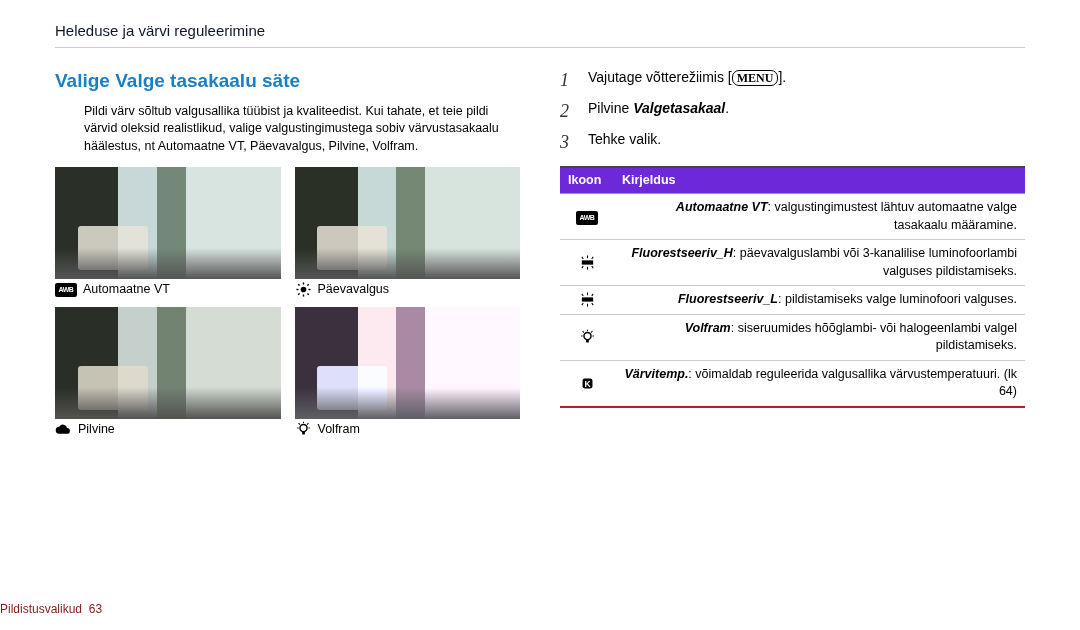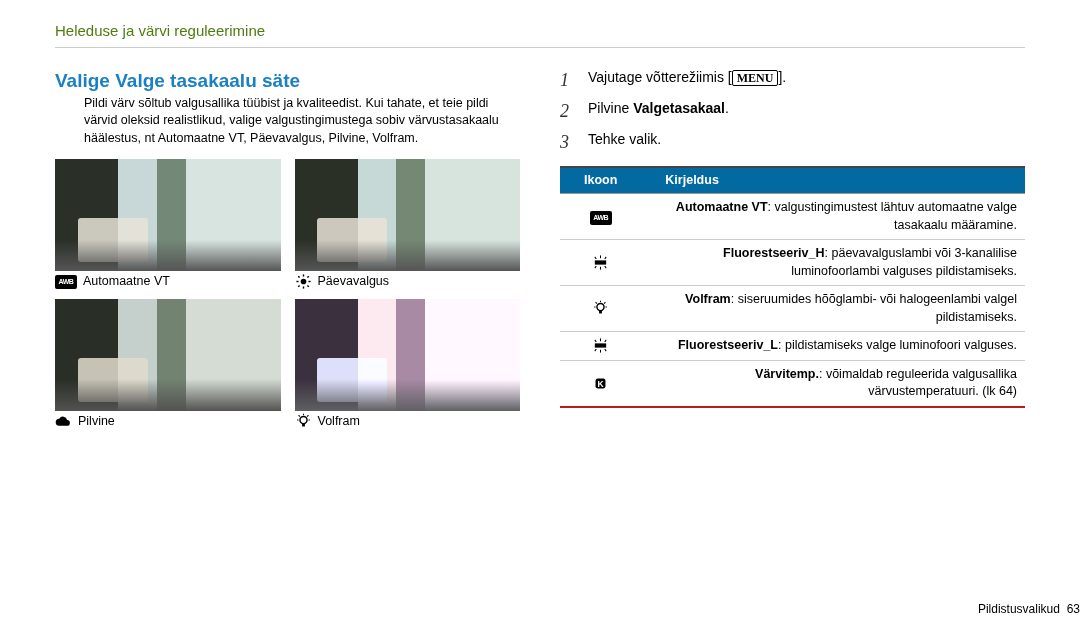--- a/index.html
+++ b/index.html
@@ -7,36 +7,37 @@
     width: 1080px;
     height: 630px;
     font-family: "Segoe UI", Arial, sans-serif;
     background: #fff;
     color: #000;
     padding: 20px 55px 0 55px;
     font-size: 13px;
     line-height: 1.4;
   }
   .header {
-    color: #4d7c0f;
+    color: #0f172a;
     font-size: 15px;
     border-bottom: 1px solid #ccc;
     padding-bottom: 6px;
     margin-bottom: 20px;
   }
   .columns {
     display: flex;
     gap: 40px;
   }
   .left { flex: 1; }
   .right { flex: 1; }
   .section-title {
     color: #1b7fc4;
     font-size: 19px;
     font-weight: 600;
+    margin-bottom: 8px;
   }
   .intro {
     font-size: 12.5px;
     margin-bottom: 12px;
     margin-left: 29px;
   }
   .img-grid {
     display: grid;
     grid-template-columns: 1fr 1fr;
     gap: 8px 14px;
@@ -73,45 +74,45 @@
     width:17px; height:14px; font-size:11px;
   }
   .awb { background:#000; color:#fff; border-radius:2px; font-size:7px; font-weight:bold; letter-spacing:-0.5px; width:22px;}
   ol.steps { list-style:none; }
   ol.steps li {
     display:flex; align-items:flex-start; gap:10px; margin-bottom:6px;
     font-size:14px;
   }
   .stepnum { font-style: italic; font-family: Georgia, serif; font-size:18px; color:#333; width:18px; }
   .menu-badge {
-    border:1px solid #000; border-radius:2px; padding:0 4px;
+    border:1px solid #000; border-radius:7px; padding:0 4px;
     font-family: Georgia, serif; font-weight:bold; font-size:12px;
     display:inline-block; line-height:1.2;
   }
   table.wb {
     width:100%; border-collapse: collapse; font-size:12.5px;
     margin-top:10px;
   }
   table.wb th {
-    background:#0369a1; color:#fff; text-align:left; font-weight:600;
-    padding:4px 24px; border-top:2px solid #444; border-bottom:1px solid #999;
+    background:#6d28d9; color:#fff; text-align:left; font-weight:600;
+    padding:4px 8px; border-top:2px solid #444; border-bottom:1px solid #999;
   }
   table.wb th:first-child { width:54px; }
   table.wb td {
     border-bottom:1px solid #ccc; padding:5px 8px; vertical-align:middle;text-align:right;
   }
   table.wb td:first-child { text-align:center; }
   table.wb tr:last-child td { border-bottom:2px solid #b91c1c; }
   .footer {
-    position:absolute; bottom:12px; left:0; right:0; text-align:right;
-    font-size:12px; color:#000000;
+    position:absolute; bottom:12px; left:0; right:0; text-align:left;
+    font-size:12px; color:#7f1d1d;
   }
   .footer .pn { font-weight:normal; }
   svg.tiny { width:17px; height:17px; vertical-align:middle; }
-  b { font-weight:600; }
+  b { font-weight:600;font-style:italic; }
 </style>
 </head>
 <body>
 
 <div class="header">Heleduse ja värvi reguleerimine</div>
 
 <div class="columns">
   <div class="left">
     <div class="section-title">Valige Valge tasakaalu säte</div>
     <div class="intro">Pildi värv sõltub valgusallika tüübist ja kvaliteedist. Kui tahate, et teie pildi värvid oleksid realistlikud, valige valgustingimustega sobiv värvustasakaalu häälestus, nt Automaatne VT, Päevavalgus, Pilvine, Volfram.</div>
@@ -212,48 +213,48 @@
                   <line x1="20" y1="4" x2="18" y2="7"></line>
                   <line x1="12" y1="18" x2="12" y2="22"></line>
                   <line x1="4" y1="20" x2="6" y2="17"></line>
                   <line x1="20" y1="20" x2="18" y2="17"></line>
                 </g>
               </svg></td>
             <td><b>Fluorestseeriv_H</b><span>: päevavalguslambi või 3-kanalilise luminofoorlambi valguses pildistamiseks.</span></td>
           </tr>
           <tr>
             <td><svg class="tiny" viewBox="0 0 24 24">
+                <rect x="4" y="9" width="16" height="6" fill="#000"></rect>
+                <g stroke="#000" stroke-width="1.5">
+                  <line x1="12" y1="2" x2="12" y2="6"></line>
+                  <line x1="4" y1="4" x2="6" y2="7"></line>
+                  <line x1="20" y1="4" x2="18" y2="7"></line>
+                  <line x1="12" y1="18" x2="12" y2="22"></line>
+                  <line x1="4" y1="20" x2="6" y2="17"></line>
+                  <line x1="20" y1="20" x2="18" y2="17"></line>
+                </g>
+              </svg></td>
+            <td><b>Fluorestseeriv_L</b><span>: pildistamiseks valge luminofoori valguses.</span></td>
+          </tr>
+          <tr>
+            <td><svg class="tiny" viewBox="0 0 24 24">
                 <circle cx="12" cy="10" r="5" fill="none" stroke="#000" stroke-width="2"></circle>
                 <rect x="10" y="15" width="4" height="4" fill="#000"></rect>
                 <g stroke="#000" stroke-width="1.5">
                   <line x1="12" y1="1" x2="12" y2="3"></line>
                   <line x1="3" y1="10" x2="5" y2="10"></line>
                   <line x1="19" y1="10" x2="21" y2="10"></line>
                   <line x1="5" y1="3" x2="7" y2="5"></line>
                   <line x1="17" y1="5" x2="19" y2="3"></line>
                 </g>
               </svg></td>
             <td><b>Volfram</b><span>: siseruumides hõõglambi- või halogeenlambi valgel pildistamiseks.</span></td>
           </tr>
           <tr>
             <td><svg class="tiny" viewBox="0 0 24 24">
-                <rect x="4" y="9" width="16" height="6" fill="#000"></rect>
-                <g stroke="#000" stroke-width="1.5">
-                  <line x1="12" y1="2" x2="12" y2="6"></line>
-                  <line x1="4" y1="4" x2="6" y2="7"></line>
-                  <line x1="20" y1="4" x2="18" y2="7"></line>
-                  <line x1="12" y1="18" x2="12" y2="22"></line>
-                  <line x1="4" y1="20" x2="6" y2="17"></line>
-                  <line x1="20" y1="20" x2="18" y2="17"></line>
-                </g>
-              </svg></td>
-            <td><b>Fluorestseeriv_L</b><span>: pildistamiseks valge luminofoori valguses.</span></td>
-          </tr>
-          <tr>
-            <td><svg class="tiny" viewBox="0 0 24 24">
                 <rect x="5" y="5" width="14" height="14" rx="3" fill="#000"></rect>
                 <text x="12" y="17" text-anchor="middle" fill="#fff" font-size="12" font-family="Arial" font-weight="bold">K</text>
               </svg></td>
             <td><b>Värvitemp.</b><span>: võimaldab reguleerida valgusallika värvustemperatuuri. (lk 64)</span></td>
           </tr>
         </tbody>
     </table>
   </div>
 </div>
 

